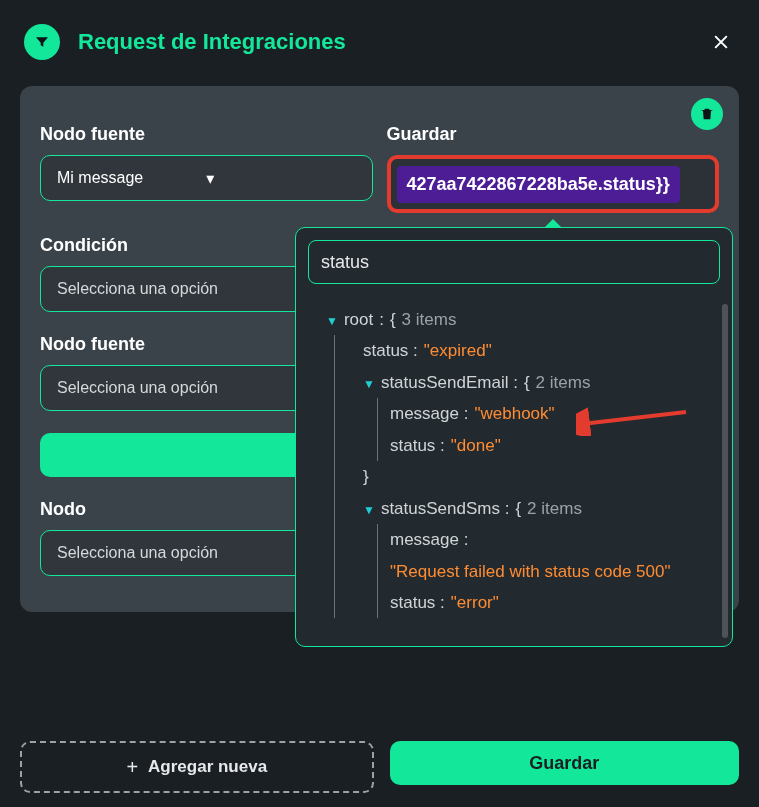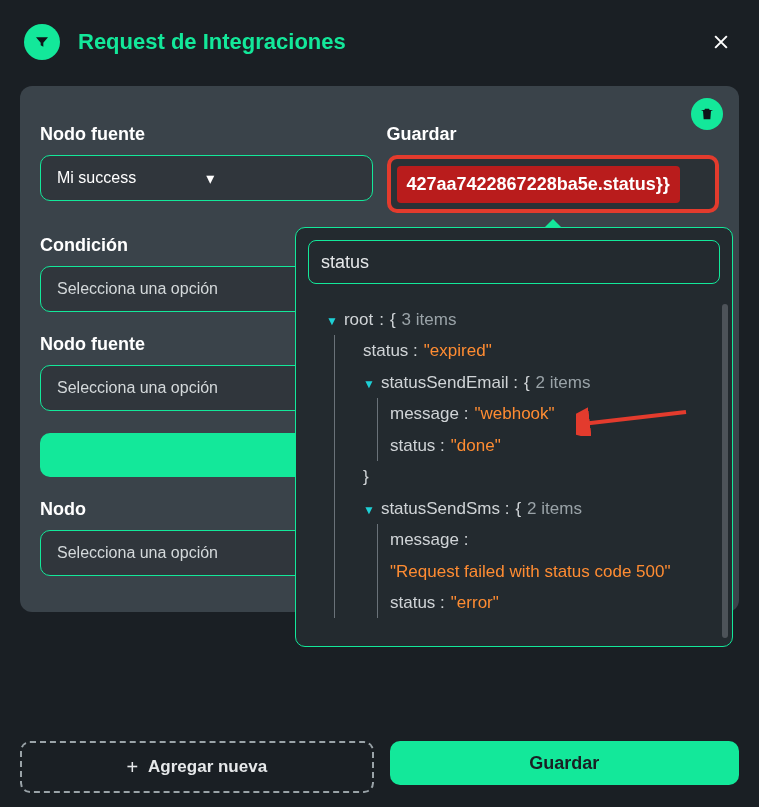--- a/index.html
+++ b/index.html
@@ -101,21 +101,21 @@
   .var-wrap {
     height: 58px;
     border: 4px solid #e33b2d;
     border-radius: 10px;
     background: #2b3136;
     display: flex; align-items: center;
     padding: 0 6px;
     overflow: hidden;
   }
   .var-inner {
-    background: #b91c1c;
+    background: #4c1d95;
     color: #fff;
     font-size: 18px;
     font-weight: 600;
     padding: 8px 10px;
     border-radius: 4px;
     white-space: nowrap;
   }
 
   
   .popover {
@@ -233,21 +233,21 @@
   <div class="trash-btn">
     <svg viewBox="0 0 24 24" fill="#0f1419">
         <path d="M6 7h12l-1 13H7L6 7zm3-3h6l1 2H8l1-2zM4 6h16v1H4z"></path>
       </svg>
   </div>
 
   <div class="row" style="margin-top:18px">
     <div class="col">
       <span class="lbl">Nodo fuente</span>
       <div class="select">
-        <span>Mi success</span>
+        <span>Mi message</span>
         <span class="chev">▾</span>
       </div>
     </div>
     <div class="col">
       <span class="lbl">Guardar</span>
       <div class="var-wrap">
         <div class="var-inner">427aa7422867228ba5e.status}}</div>
       </div>
     </div>
   </div>

